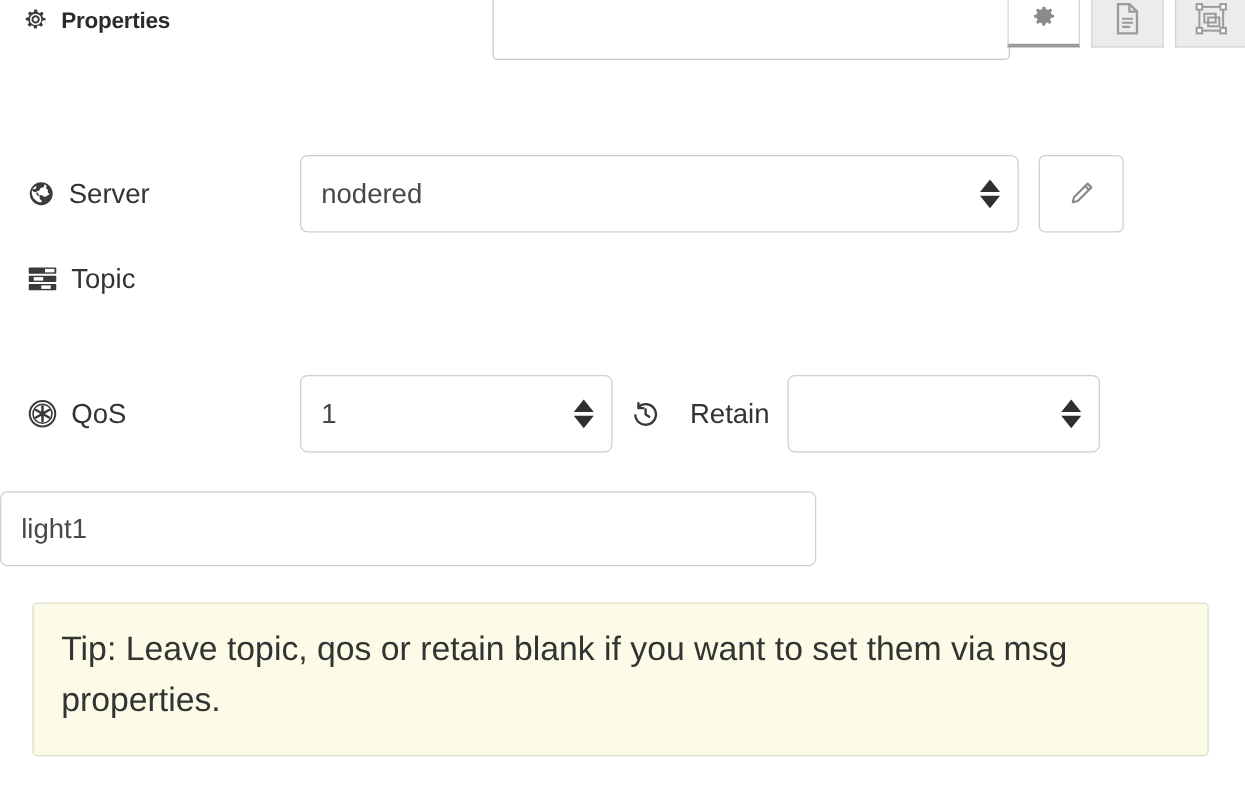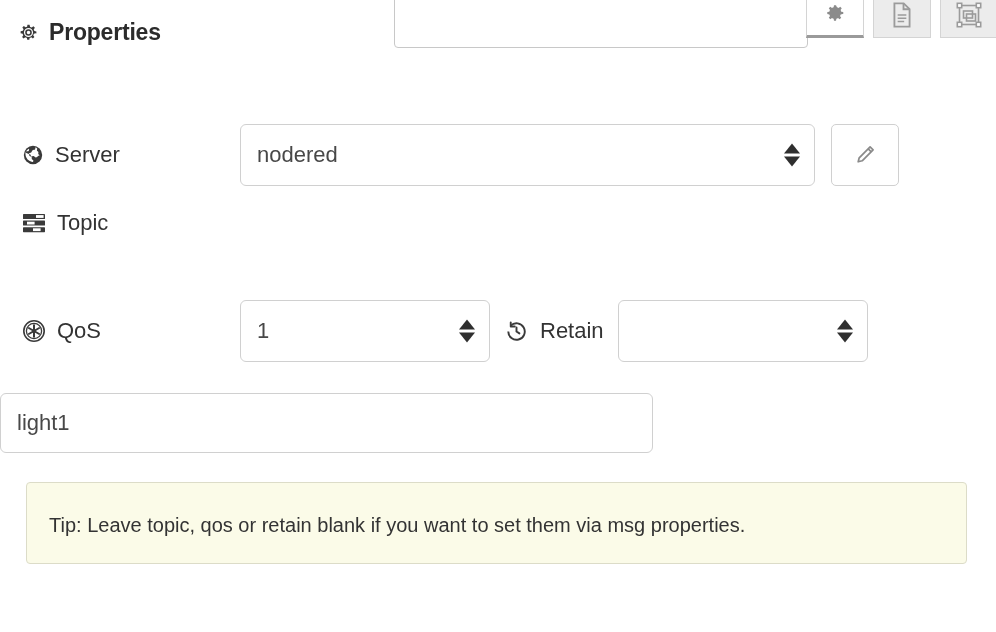--- a/index.html
+++ b/index.html
@@ -24,25 +24,24 @@
     width: 996px;
     height: 52px;
   }
   .panel-title {
     position: absolute;
     left: 18px;
     top: 5px;
     display: flex;
     align-items: center;
     gap: 10px;
-    font-size: 23px;
+    font-size: 18px;
     font-weight: bold;
     color: #2b2b2b;
     letter-spacing: -0.2px;
-    margin-top: 16px;
   }
   .panel-title .ttl-text { line-height: 1; }
 
   
   .header-field {
     position: absolute;
     left: 394px;
     top: -38px;
     width: 414px;
     height: 86px;
@@ -162,38 +161,38 @@
 
   .retain-group {
     display: flex;
     align-items: center;
     margin-left: 15px;
     gap: 14px;
   }
   .lbl-retain {
     display: flex;
     align-items: center;
-    gap: 12px;
+    gap: 24px;
     font-size: 22px;
     color: #333333;
     white-space: nowrap;
   }
 
   
   .tip {
     position: absolute;
     left: 26px;
     top: 482px;
     width: 941px;
     box-sizing: border-box;
     background: #fbfbe8;
     border: 1px solid #dcdcc8;
     border-radius: 4px;
-    padding: 27px 22px 23px 22px;
-    font-size: 20px;
+    padding: 16px 22px 23px 22px;
+    font-size: 27px;
     line-height: 1.52;
     color: #333333;
   }
 </style>
 </head>
 <body>
 
 <div class="header">
 
   <div class="header-field" title=""></div>

